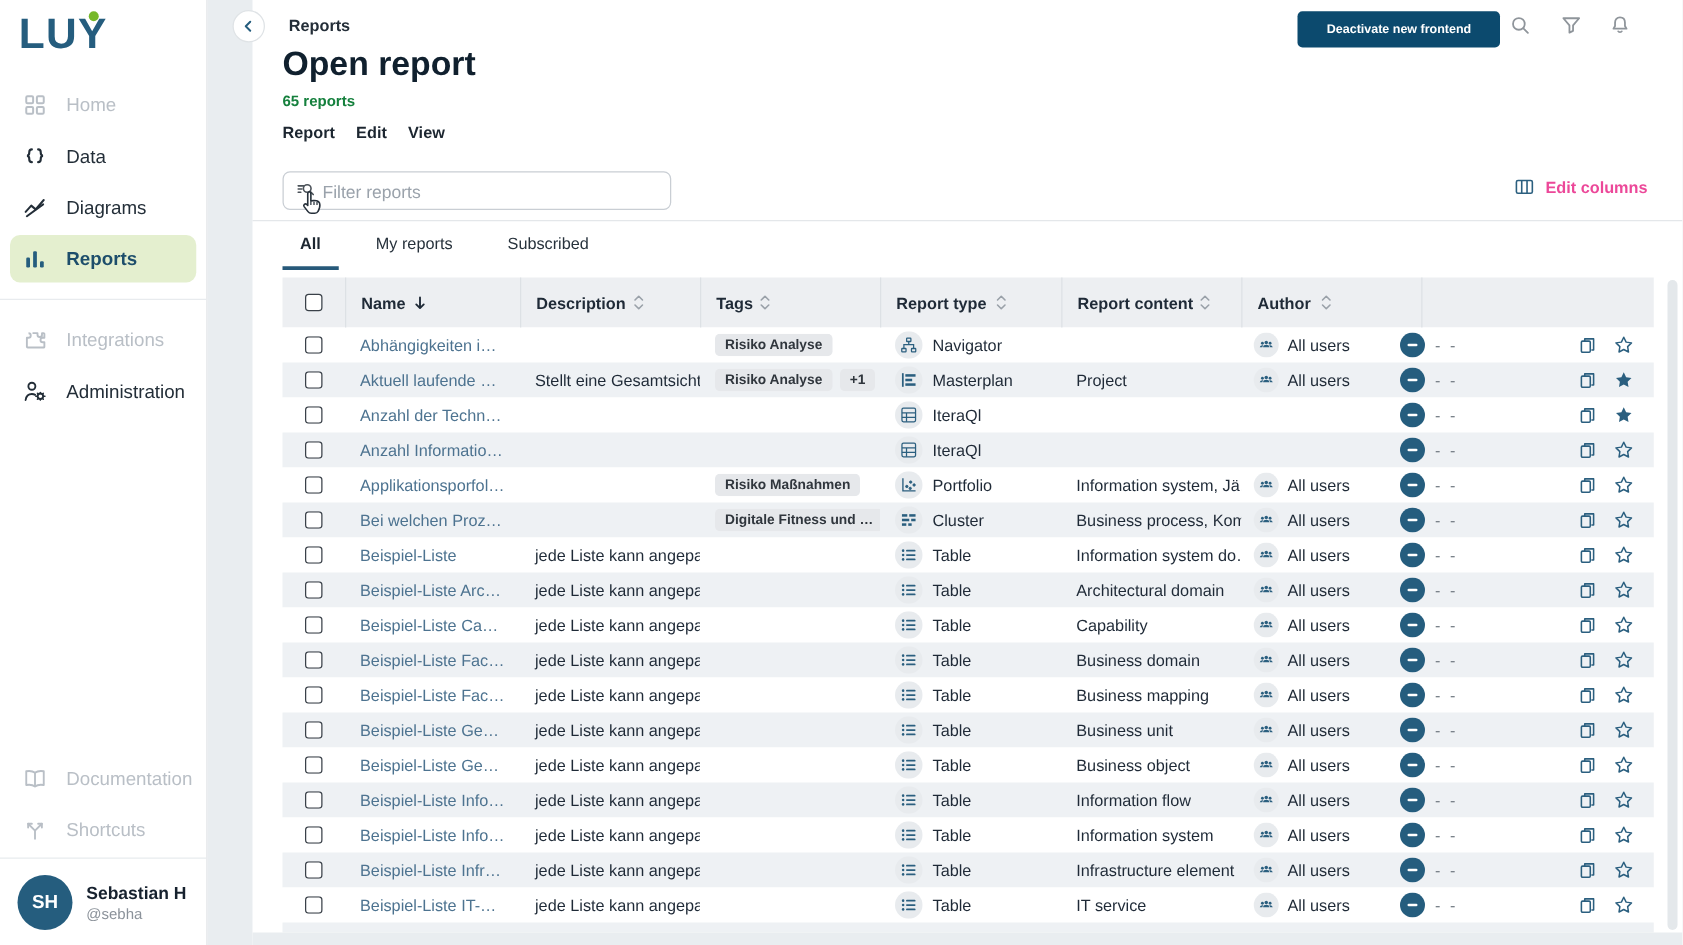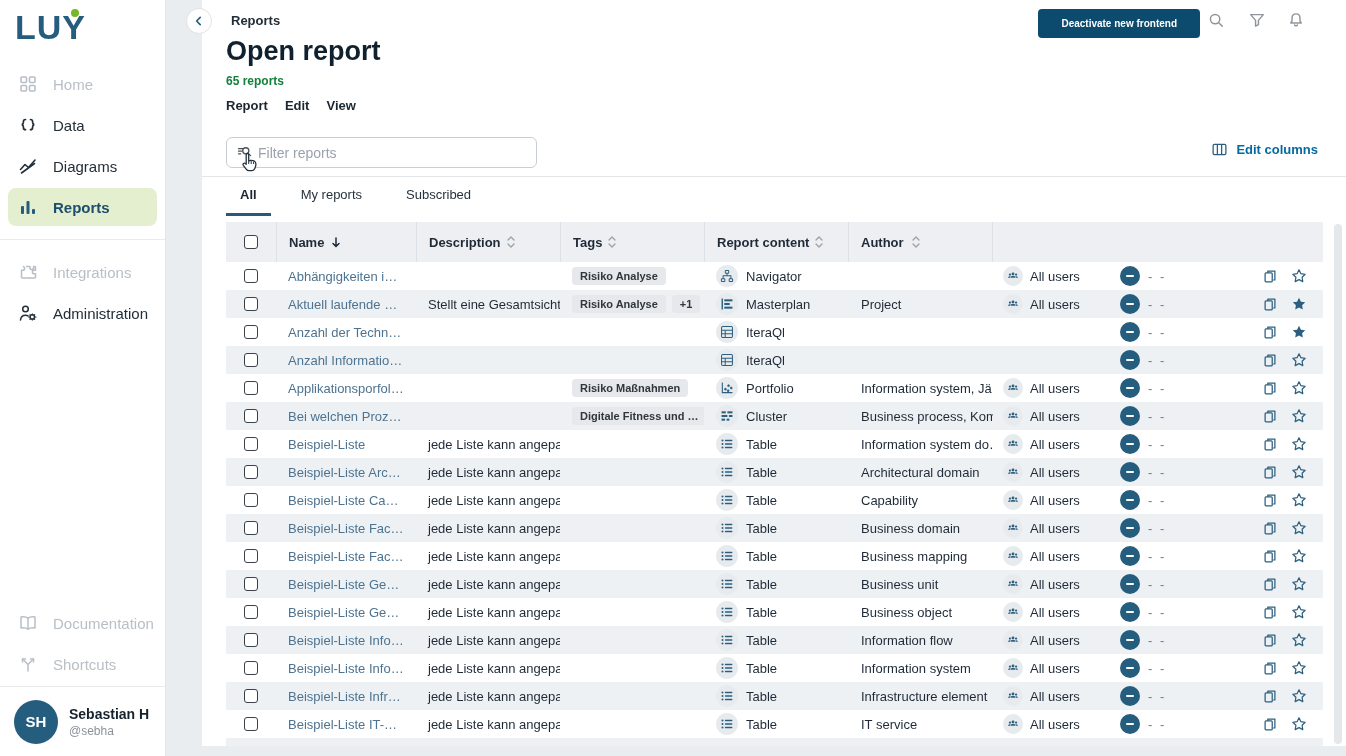--- a/index.html
+++ b/index.html
@@ -36,21 +36,21 @@
   .top-ic svg { width:18px; height:18px; }
   .ti-search { left:1005px; } .ti-filter { left:1046px; } .ti-bell { left:1085px; }
 
   .page-title { position:absolute; left:24px; top:36px; font-size:27px; font-weight:800; color:#10202e; }
   .page-count { position:absolute; left:24px; top:74px; font-size:12px; font-weight:bold; color:#15803d; }
   .menubar { position:absolute; left:24px; top:98px; display:flex; gap:17px; font-size:13px; font-weight:bold; color:#1c2630; }
   .filter-box { position:absolute; left:24px; top:137px; width:311px; height:31px; border:1px solid #c9ced4; border-radius:6px; display:flex; align-items:center; padding:0 9px; gap:5px; color:#4a5158; }
   .filter-box .ic svg { width:17px; height:17px; }
   .filter-box input { border:none; outline:none; flex:1; font-size:14px; font-family:inherit; color:#1f2a37; }
   .filter-box input::placeholder { color:#9aa2ab; }
-  .edit-cols { position:absolute; right:28px; top:141px; display:flex; align-items:center; gap:8px; font-size:13px; font-weight:bold; color:#0369a1; }
+  .edit-cols { position:absolute; right:28px; top:141px; display:flex; align-items:center; gap:8px; font-size:13px; font-weight:bold; color:#ec4899; }
   .edit-cols .ic { color:#2b5f7f; } .edit-cols .ic svg { width:17px; height:17px; }
 
   .hdiv { position:absolute; left:0; right:0; top:176px; height:1px; background:#e4e7ea; }
   .tabs { position:absolute; left:24px; top:177px; display:flex; }
   .tab { padding:10px 14px 11px; margin-right:16px; font-size:13px; color:#27323c; border-bottom:3px solid transparent; }
   .tab.active { color:#1c2630; font-weight:bold; border-bottom-color:#27597a; }
   .cursor { position:absolute; left:36px; top:150px; width:24px; height:24px; z-index:6; }
   .cursor svg { width:24px; height:24px; }
 
   
@@ -270,20 +270,29 @@
         </div>
         <div class="th c3">
           <span>Tags</span>
           <span class="ic sort">
             <svg viewBox="0 0 8 14" fill="none" stroke="currentColor" stroke-width="1.3" stroke-linecap="round" stroke-linejoin="round">
               <path d="M1 5l3-3 3 3"></path>
               <path d="M1 9l3 3 3-3"></path>
             </svg>
           </span>
         </div>
+        <div class="th c4">
+          <span>Report type</span>
+          <span class="ic sort">
+            <svg viewBox="0 0 8 14" fill="none" stroke="currentColor" stroke-width="1.3" stroke-linecap="round" stroke-linejoin="round">
+              <path d="M1 5l3-3 3 3"></path>
+              <path d="M1 9l3 3 3-3"></path>
+            </svg>
+          </span>
+        </div>
         <div class="th c5">
           <span>Report content</span>
           <span class="ic sort">
             <svg viewBox="0 0 8 14" fill="none" stroke="currentColor" stroke-width="1.3" stroke-linecap="round" stroke-linejoin="round">
               <path d="M1 5l3-3 3 3"></path>
               <path d="M1 9l3 3 3-3"></path>
             </svg>
           </span>
         </div>
         <div class="th c7">

